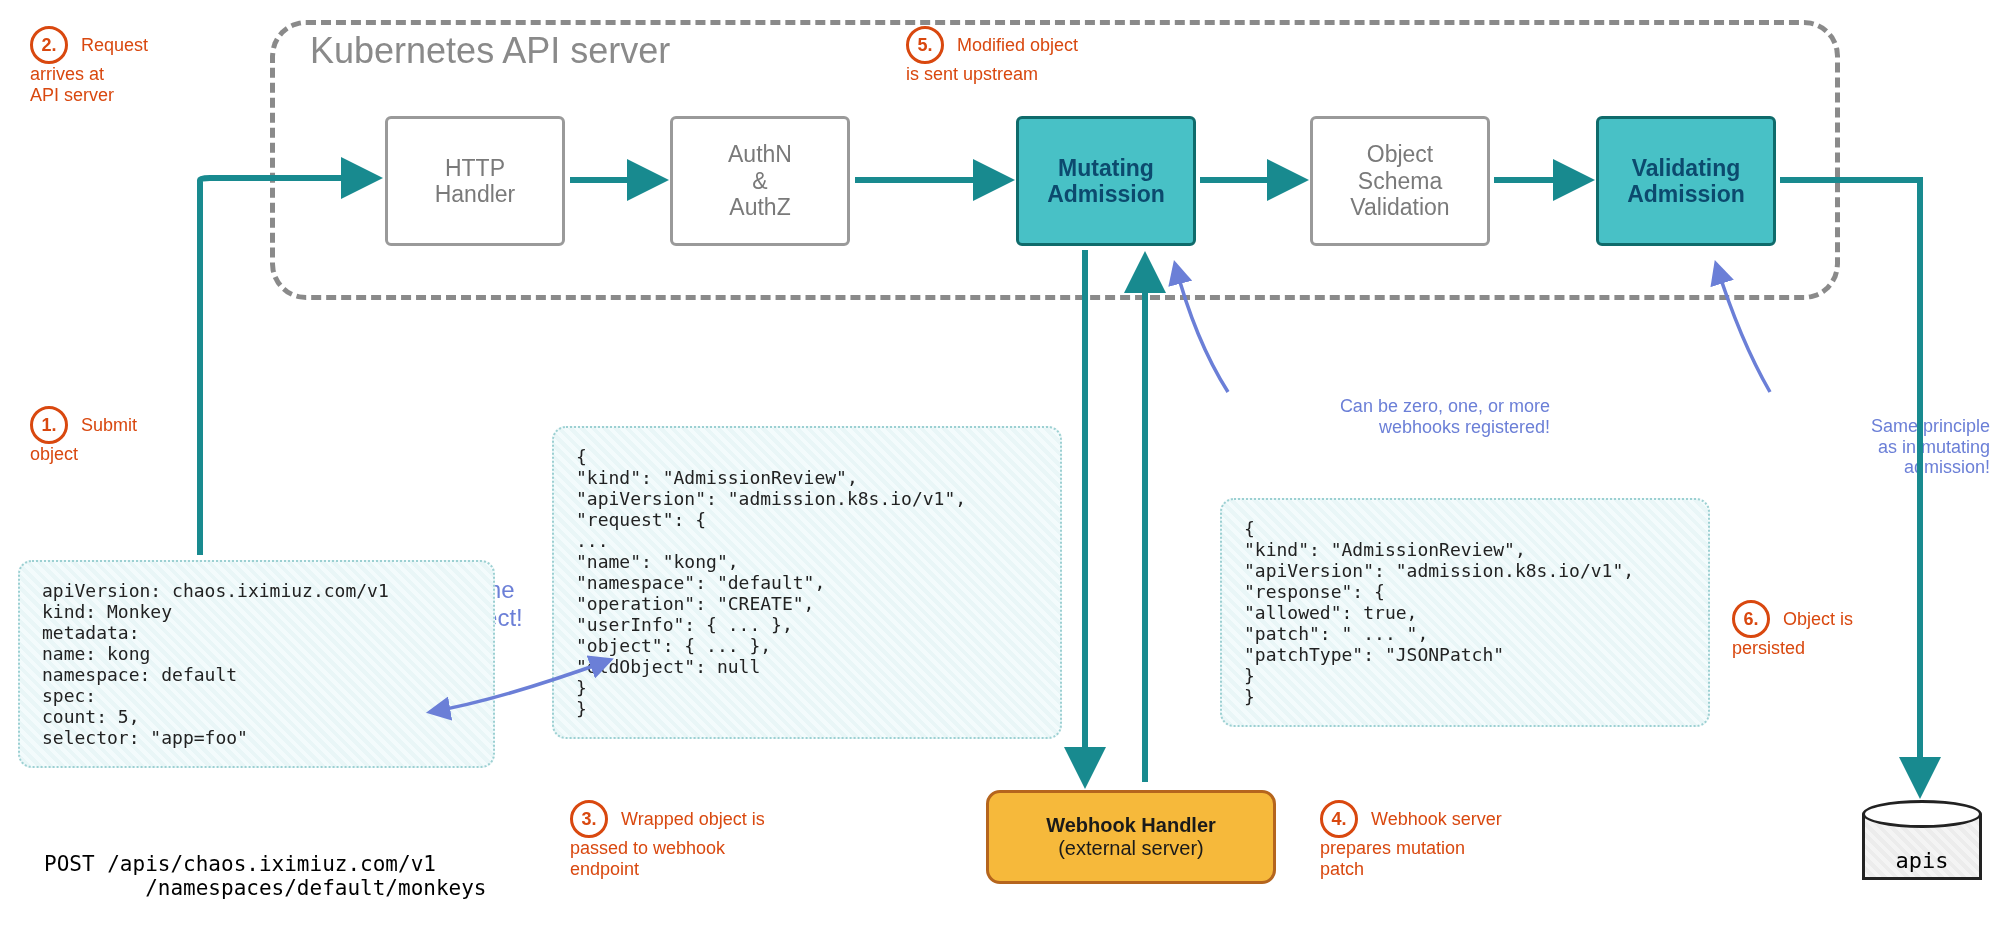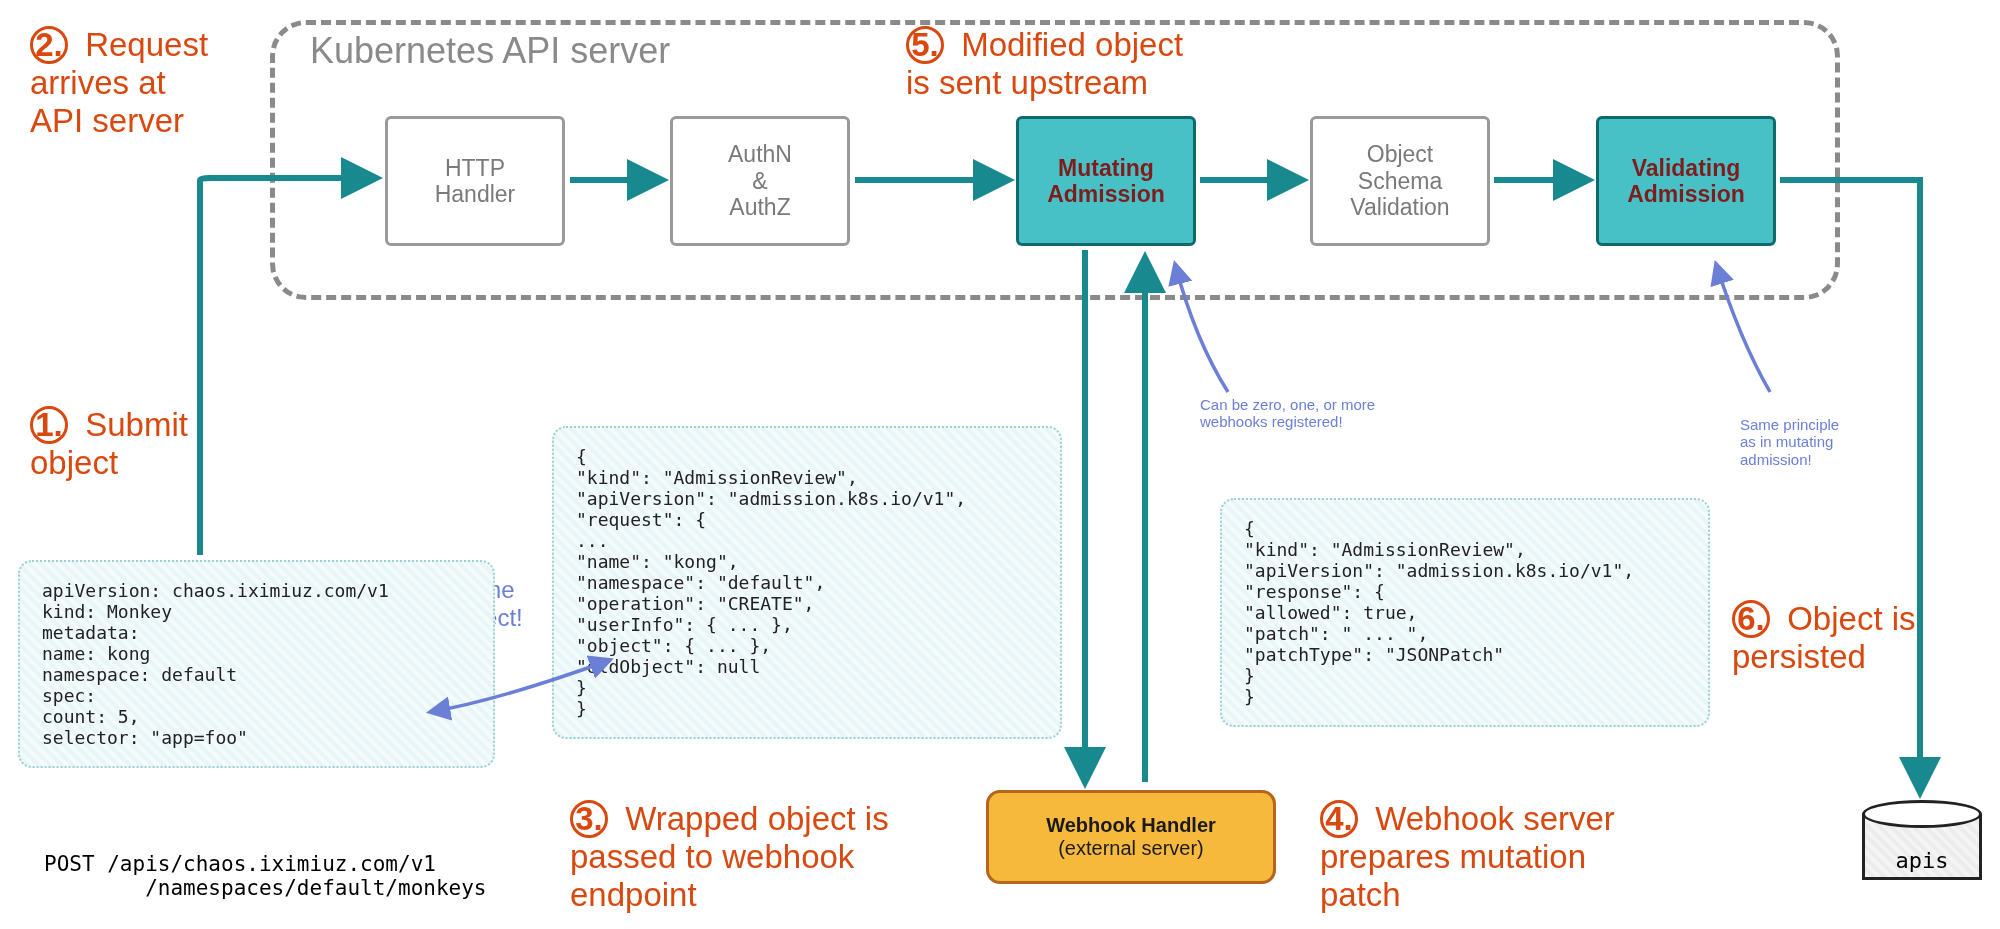--- a/index.html
+++ b/index.html
@@ -49,28 +49,28 @@
     border-radius: 6px;
   }
   .stage.gray-box {
     border: 3px solid #9a9a9a;
     color: #7a7a7a;
     background: #fff;
   }
   .stage.teal-box {
     border: 3px solid #0f6b6b;
     background: #48c1c6;
-    color: #7f1d1d;
+    color: #0c4a6e;
     font-weight: 700;
   }
 
   
   .step {
     position: absolute;
-    font-size: 33px;
+    font-size: 18px;
     color: #d9480f;
   }
   .step .circ {
     display: inline-flex;
     width: 38px; height: 38px;
     border: 3px solid #d9480f;
     border-radius: 50%;
     align-items: center;
     justify-content: center;
     margin-right: 8px;
@@ -149,21 +149,21 @@
     left: 0; top: 0;
     width: 2000px; height: 929px;
     pointer-events: none;
   }
 
   .hand-note {
     position: absolute;
     font-size: 24px;
     line-height: 1.15;
   }
-  .hand-note.small { font-size: 15px; }
+  .hand-note.small { font-size: 18px; text-align: right; }
 </style>
 </head>
 <body>
 
 <div class="api-server"></div>
 <div class="api-title">Kubernetes API server</div>
 
 <div class="stage gray-box" style="left: 385px; top: 116px; white-space: pre-line;">HTTP
 Handler</div>
 <div class="stage gray-box" style="left: 670px; top: 116px; white-space: pre-line;">AuthN

